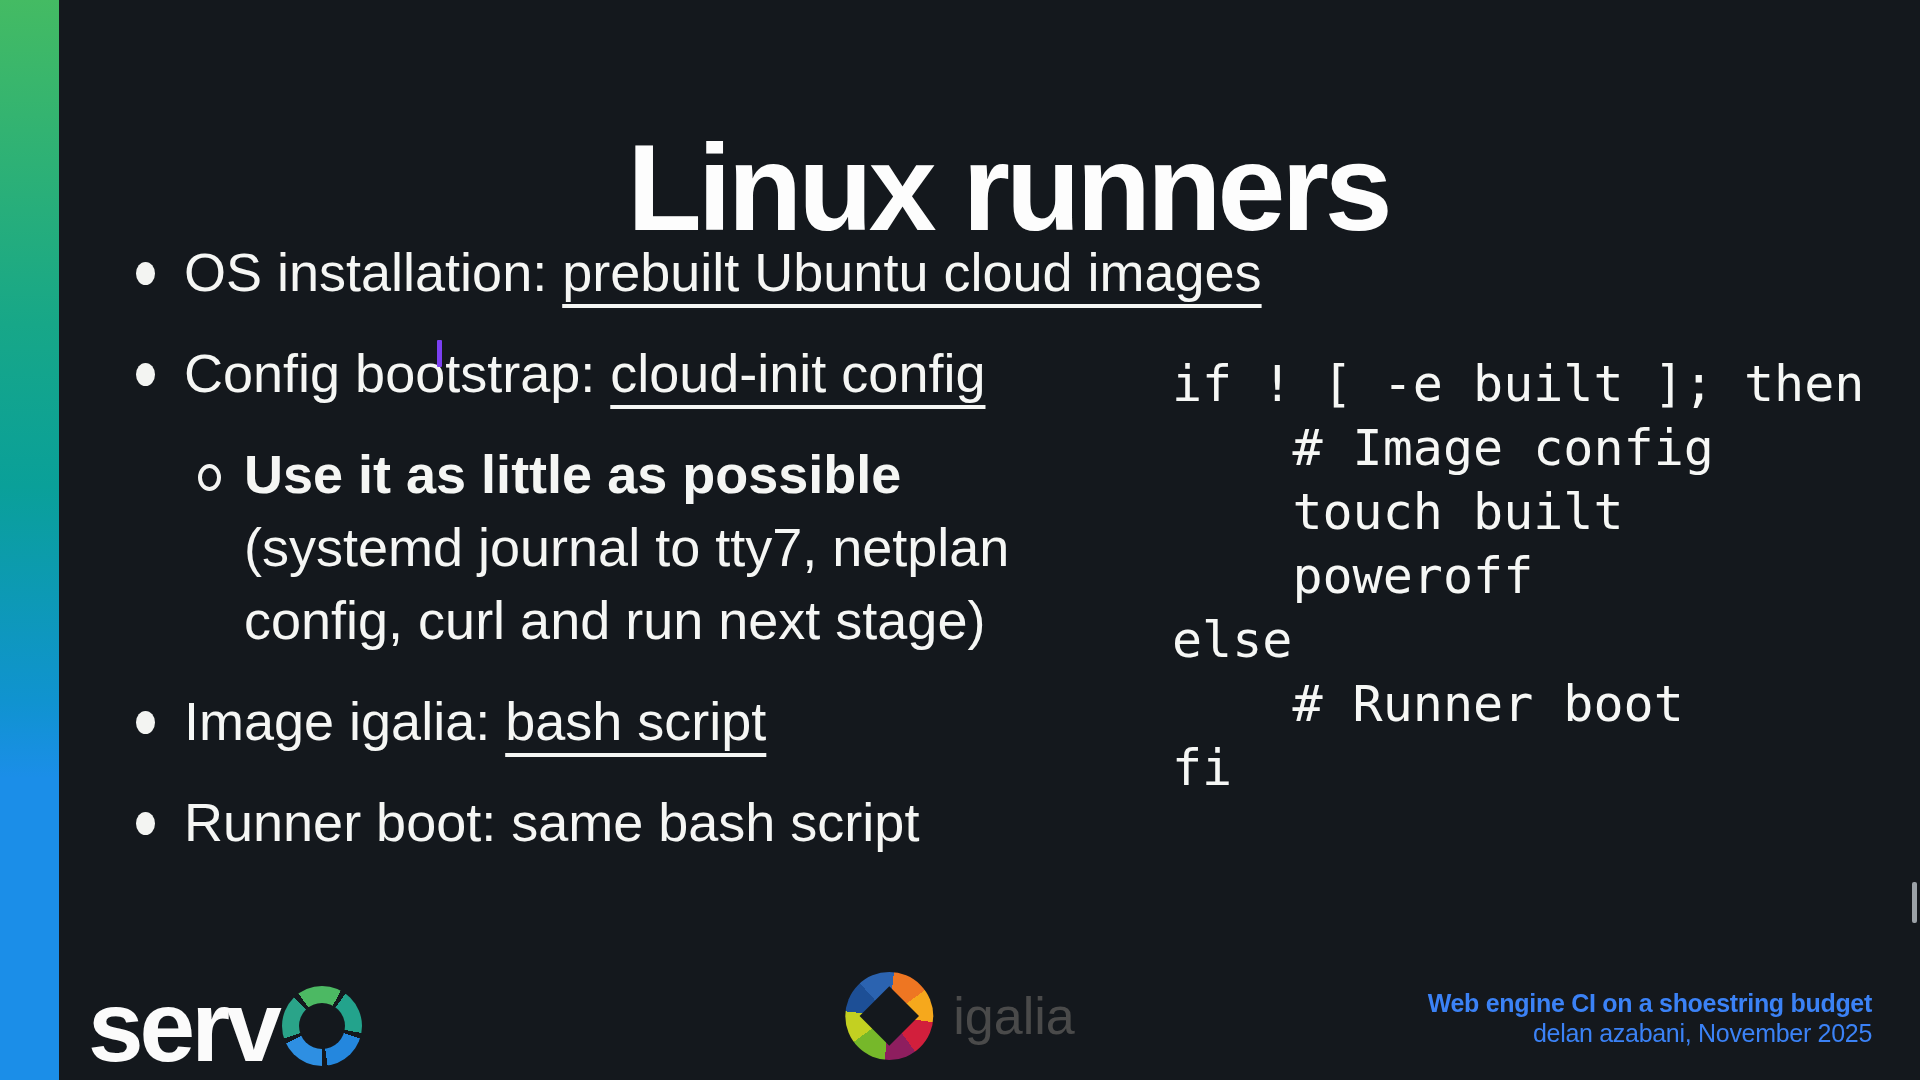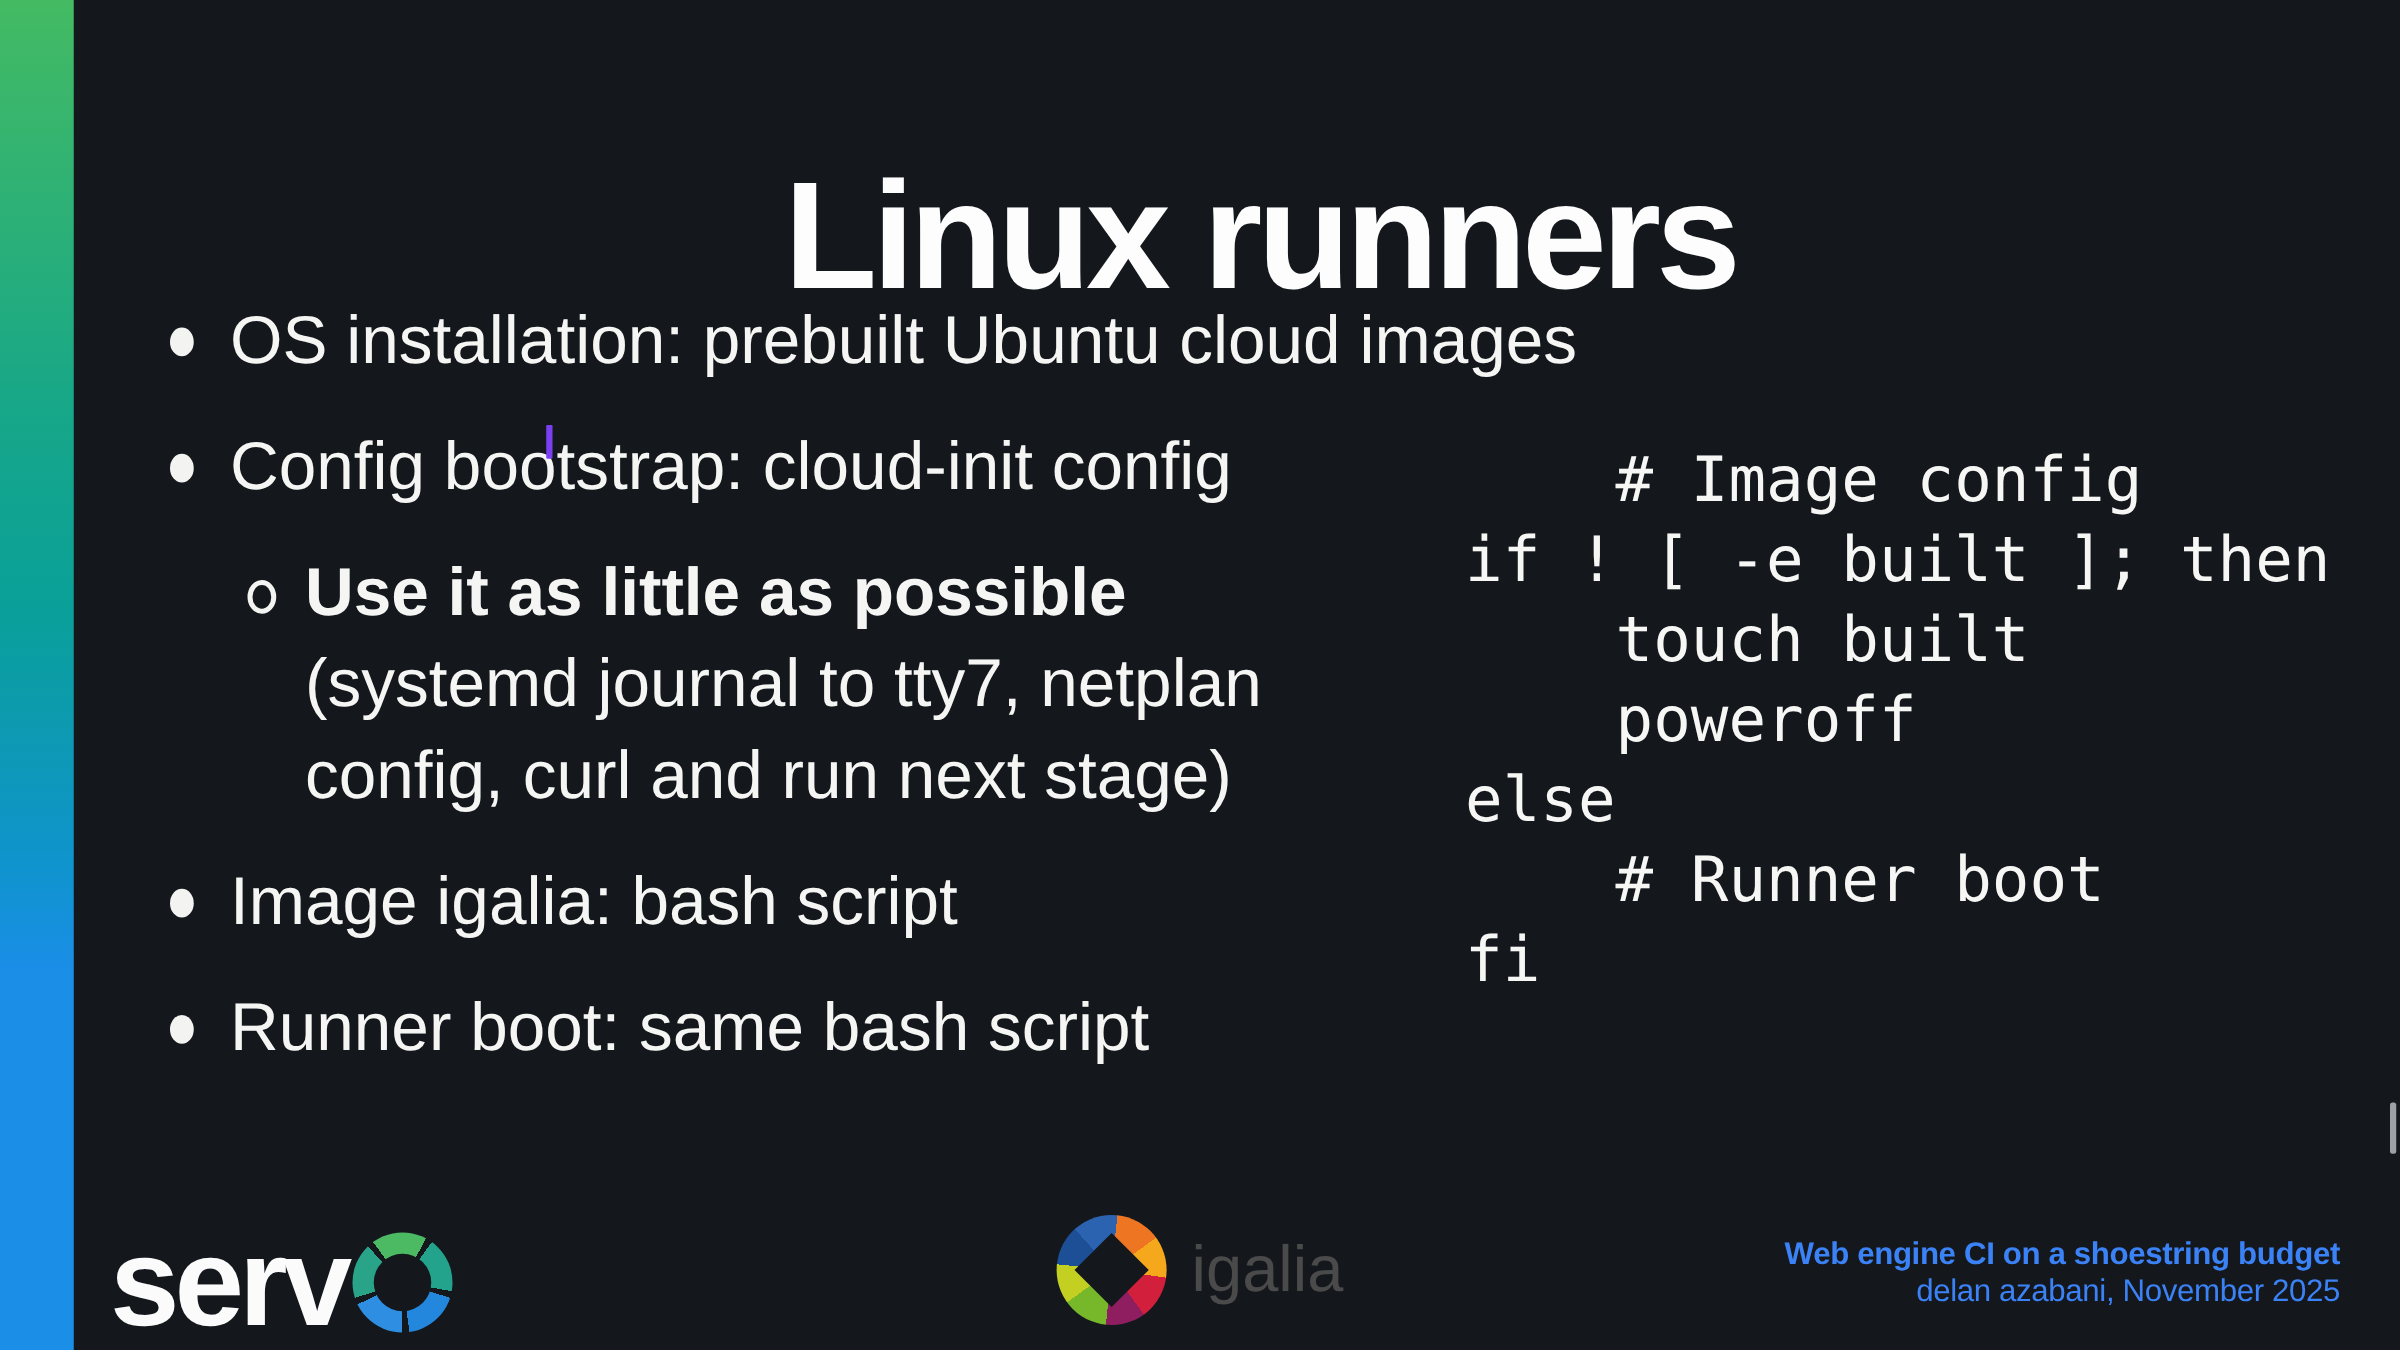--- a/index.html
+++ b/index.html
@@ -52,20 +52,21 @@
   }
   ul.bullets>li.sub::before{
     content:"";position:absolute;left:2px;top:26px;
     width:15px;height:19px;border-radius:50%;
     border:4px solid #f3f4f2;background:transparent;
   }
   .sub-bold{display:block;font-weight:700;}
   .sub-rest{display:block;max-width:870px;}
   a.link{
     color:inherit;cursor:pointer;
+    text-decoration:underline;
     text-decoration-thickness:4px;
     text-underline-offset:13px;
   }
   
   pre.code{
     position:absolute;left:1172px;top:352px;margin:0;
     font-family:"DejaVu Sans Mono",monospace;
     font-size:50px;line-height:64px;
     color:#f6f7f5;white-space:pre;
   }
@@ -152,21 +153,21 @@
     <li class="l1"><span>OS installation: </span><a class="link">prebuilt Ubuntu cloud images</a></li>
     <li class="l1"><span>Config bootstrap: </span><a class="link">cloud-init config</a></li>
     <li class="sub">
       <span class="sub-bold">Use it as little as possible</span>
       <span class="sub-rest">(systemd journal to tty7, netplan config, curl and run next stage)</span>
     </li>
     <li class="l1"><span>Image igalia: </span><a class="link">bash script</a></li>
     <li class="l1"><span>Runner boot: same bash script</span></li>
   </ul>
 
-  <pre class="code"><div>    # Image config</div><div>if ! [ -e built ]; then</div><div>    touch built</div><div>    poweroff</div><div>else</div><div>    # Runner boot</div><div>fi</div></pre>
+  <pre class="code"><div>if ! [ -e built ]; then</div><div>    # Image config</div><div>    touch built</div><div>    poweroff</div><div>else</div><div>    # Runner boot</div><div>fi</div></pre>
 
   <div class="caret"></div>
   <div class="scroll-thumb"></div>
 
   <div class="servo-logo">
     <span class="servo-word">serv</span>
     <span class="servo-o"></span>
   </div>
 
   <div class="igalia-logo">

